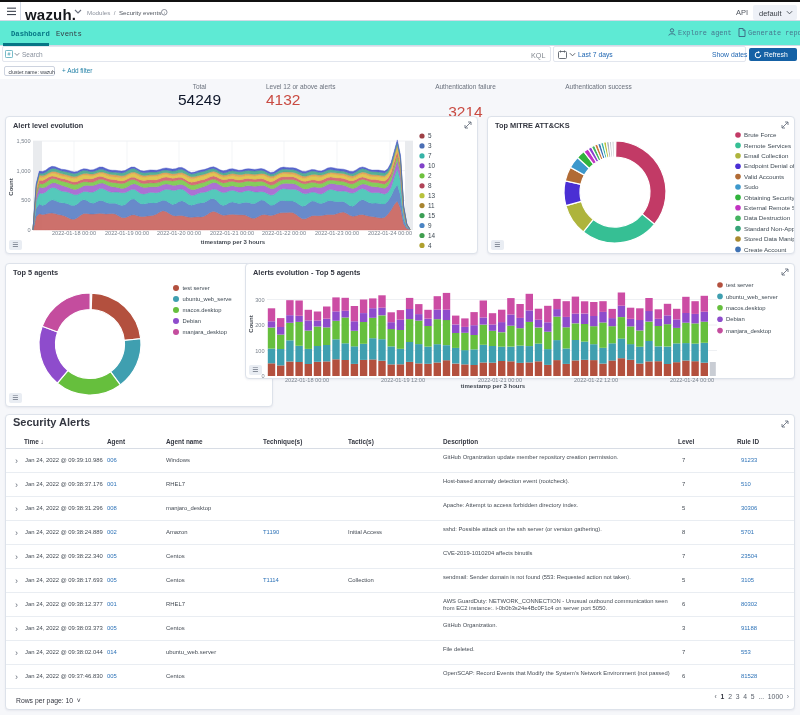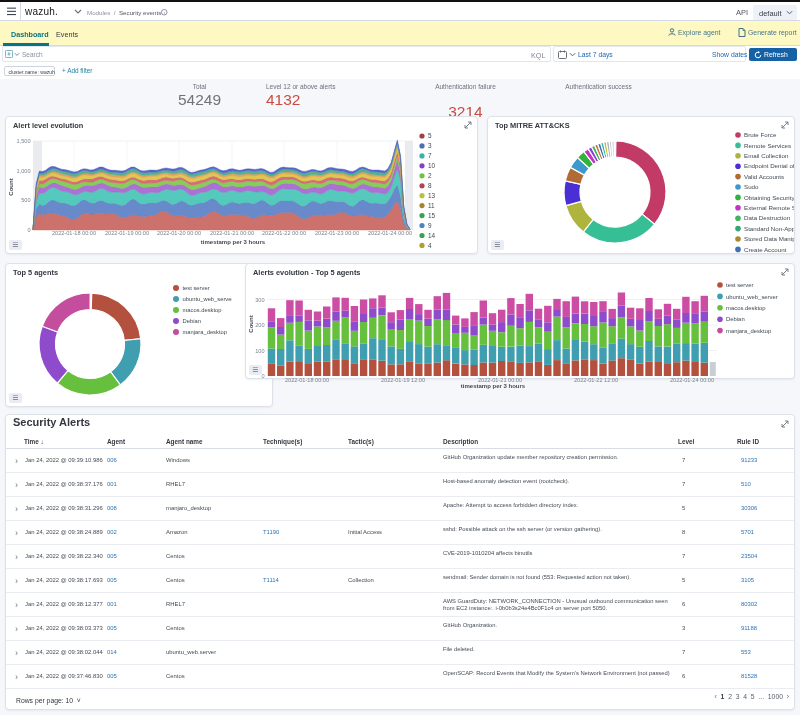--- a/index.html
+++ b/index.html
@@ -1,18 +1,18 @@
 <!DOCTYPE html>
 <html><head><meta charset="utf-8"><style>
 * { margin:0; padding:0; box-sizing:border-box; }
 html,body { width:800px; height:715px; font-family:"Liberation Sans", sans-serif; background:#fafbfd; overflow:hidden; }
 .abs { position:absolute; }
 #topblack { position:absolute; left:0; top:0; width:800px; height:2px; background:#111; }
 #hdr1 { position:absolute; left:0; top:2px; width:800px; height:19px; background:#fff; border-bottom:1px solid #d3dae6; }
-#hdr2 { position:absolute; left:0; top:21px; width:800px; height:25px; background:#fef9c3; border-bottom:1px solid #d3dae6; }
+#hdr2 { position:absolute; left:0; top:21px; width:800px; height:25px; background:#5eead4; border-bottom:1px solid #d3dae6;font-family:Liberation Mono, monospace; }
 #qbar { position:absolute; left:0; top:46px; width:800px; height:16px; background:#fff; }
 #fbar { position:absolute; left:0; top:62px; width:800px; height:17px; background:#fff; }
 #page { position:absolute; left:0; top:79px; width:800px; height:636px; background:#f6f7fa; }
 .panel { position:absolute; background:#fff; border:1px solid #dde2ea; border-radius:4px; box-shadow:0 1px 2px rgba(152,162,179,.15); }
 .ptitle { position:absolute; left:7px; top:4px; font-size:7.4px; font-weight:bold; color:#343741; }
 .expand { position:absolute; right:5px; top:4px; width:8px; height:8px; }
 .legbtn { position:absolute; left:3px; bottom:3px; width:13px; height:10px; background:#e9edf3; border-radius:2px; color:#6a7280; font-size:7px; line-height:10px; text-align:center; }
 text { font-family:"Liberation Sans", sans-serif; }
 .trow { position:relative; height:24px; border-bottom:1px solid #e9edf2; font-size:5.9px; color:#454c55; }
 .trow span { position:absolute; top:8px; white-space:nowrap; }
@@ -29,21 +29,21 @@
 <body>
 <div id="topblack"></div>
 
 <div id="hdr1">
   <svg class="abs" style="left:7px;top:5px" width="10" height="9" viewBox="0 0 10 9">
     <rect x="0" y="0.6" width="9" height="1.1" fill="#3f4550"></rect>
       <rect x="0" y="3.8" width="9" height="1.1" fill="#3f4550"></rect>
       <rect x="0" y="7.0" width="9" height="1.1" fill="#3f4550"></rect>
   </svg>
   <div class="abs" style="left:20px;top:0;width:1px;height:19px;background:#d3dae6"></div>
-  <div class="abs" style="left:25px;top:3.5px;font-size:10px;font-weight:normal;color:#15181c;letter-spacing:0.2px">wazuh.</div>
+  <div class="abs" style="left:25px;top:3.5px;font-size:15px;font-weight:bold;color:#15181c;letter-spacing:0.2px">wazuh.</div>
   <svg class="abs" style="left:74px;top:7px" width="8" height="5" viewBox="0 0 8 5">
       <path d="M1,1 L4,4 L7,1" stroke="#69707d" stroke-width="1.1" fill="none"></path>
     </svg>
   <div class="abs" style="left:87px;top:7px;font-size:6.2px;color:#8b919c;white-space:nowrap">Modules&nbsp;&nbsp;/&nbsp;&nbsp;<span style="color:#50565f">Security events</span></div>
   <svg class="abs" style="left:161px;top:7px" width="6.5" height="6.5" viewBox="0 0 7 7">
       <circle cx="3.5" cy="3.5" r="3" fill="none" stroke="#69707d" stroke-width="0.8"></circle>
       <text x="3.5" y="5.2" font-size="4.5" fill="#69707d" text-anchor="middle">i</text>
     </svg>
   <div class="abs" style="left:736px;top:6px;font-size:7.5px;color:#50565f">API</div>
   <div class="abs" style="left:753px;top:3px;width:44px;height:15px;background:#eef1f7;border-radius:2px;">
@@ -106,21 +106,21 @@
     <span style="position:absolute;left:3.5px;top:2.4px;font-size:5.1px;color:#3c424b;white-space:nowrap">cluster.name: wazuh</span>
   </div>
   <div class="abs" style="left:62px;top:5px;font-size:6.4px;color:#1e7fa5;white-space:nowrap">+ Add filter</div>
 </div>
 
 <div id="page">
 
   <div class="abs" style="left:133px;top:1px;width:534px;height:36px;">
     <div class="abs" style="left:0;width:133px;text-align:center">
         <div style="font-size:6.5px;color:#6a717d;margin-top:3px">Total</div>
-        <div style="font-size:15.5px;color:#737373;margin-top:1px">54249</div>
+        <div style="font-size:15.5px;color:#0f172a;margin-top:1px">54249</div>
       </div>
     <div class="abs" style="left:133px;width:133px;text-align:left">
         <div style="font-size:6.5px;color:#6a717d;margin-top:3px">Level 12 or above alerts</div>
         <div style="font-size:15.5px;color:#c94b42;margin-top:1px">4132</div>
       </div>
     <div class="abs" style="left:266px;width:133px;text-align:center">
         <div style="font-size:6.5px;color:#6a717d;margin-top:3px">Authentication failure</div>
         <div style="font-size:15.5px;color:#c94b42;margin-top:13px">3214</div>
       </div>
     <div class="abs" style="left:399px;width:133px;text-align:center">

